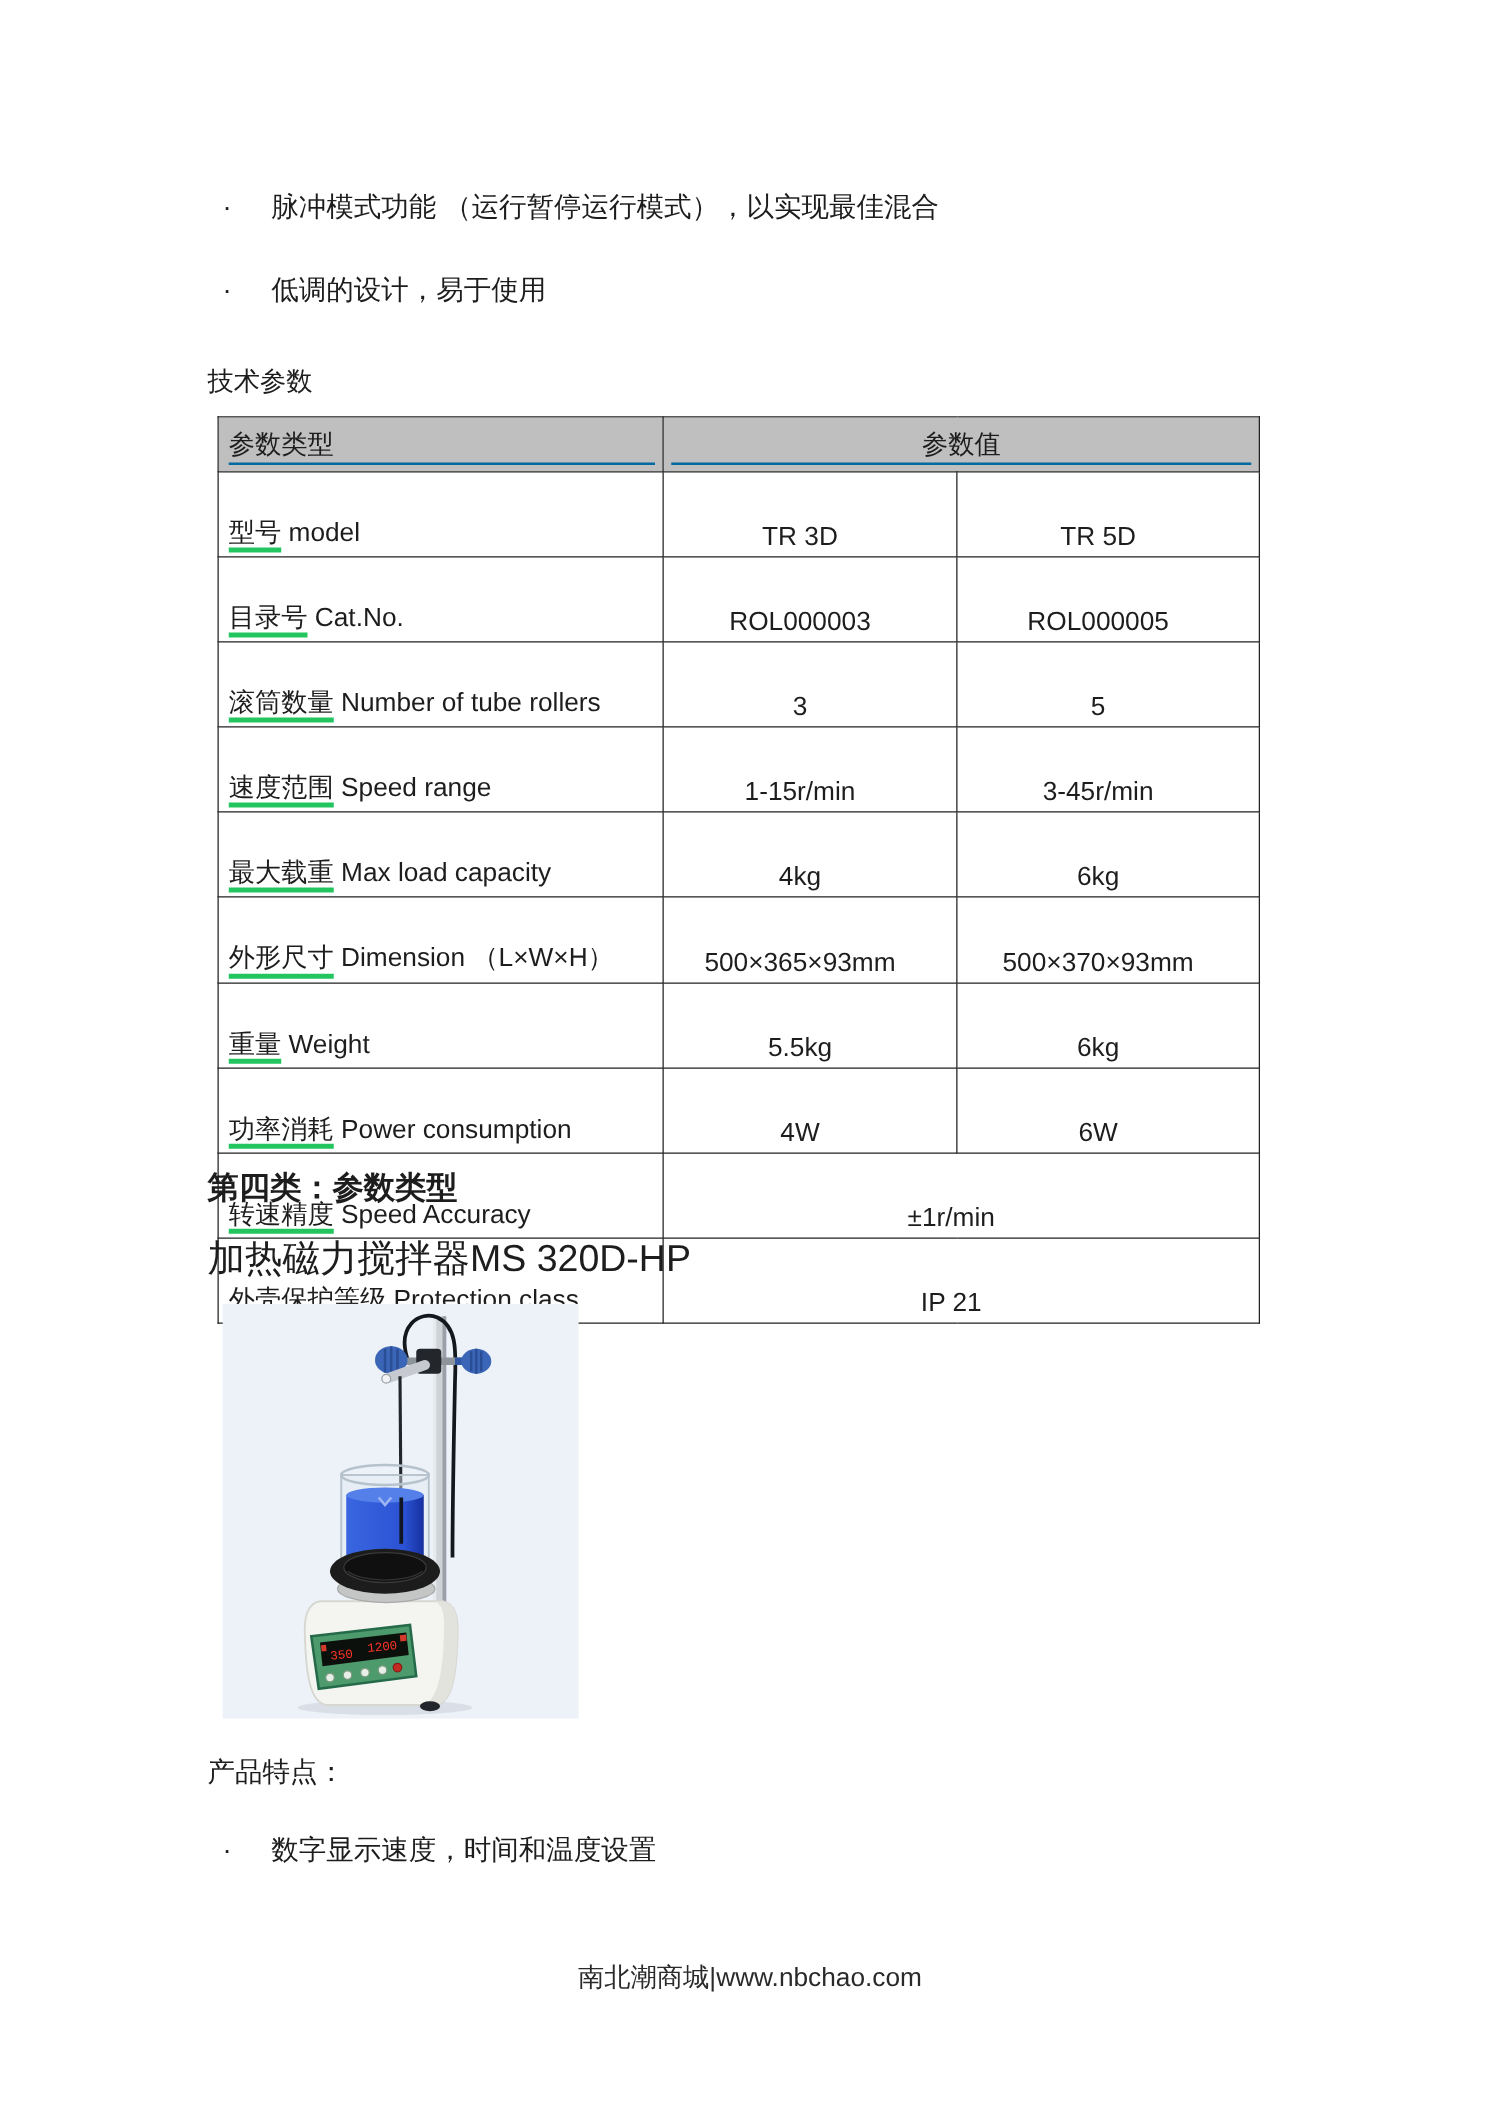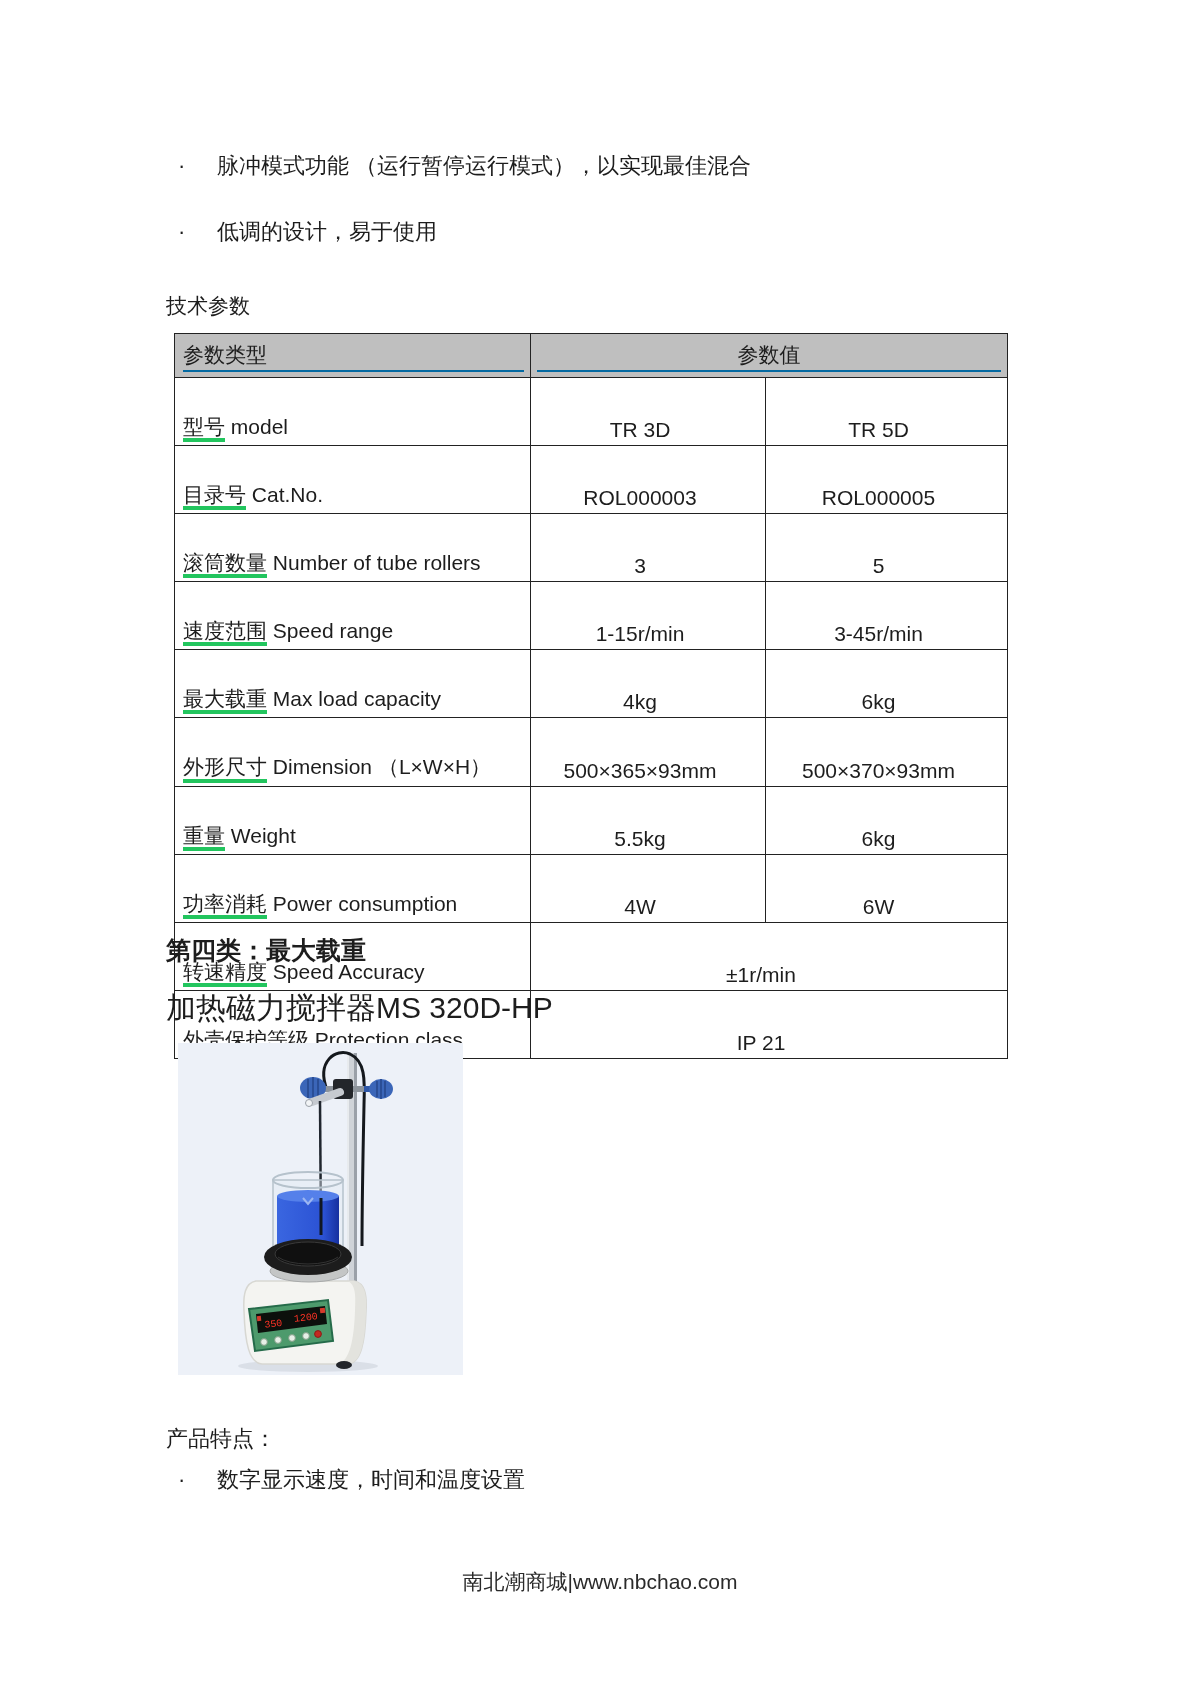--- a/index.html
+++ b/index.html
@@ -113,21 +113,21 @@
           <td class="lbl"><span class="zh">转速精度</span>&nbsp;Speed Accuracy</td>
           <td class="val" colspan="2">±1r/min</td>
         </tr>
         <tr>
           <td class="lbl"><span class="zh">外壳保护等级</span>&nbsp;Protection class</td>
           <td class="val" colspan="2">IP 21</td>
         </tr>
       </tbody>
   </table>
 
-  <div class="abs section-heading" style="top:934px;">第四类：最大载重</div>
+  <div class="abs section-heading" style="top:934px;">第四类：参数类型</div>
 
   <div class="abs para" style="top:994px; font-size:30px;">加热磁力搅拌器MS 320D-HP</div>
 
   <div class="abs product-image">
     <svg width="285" height="332" viewBox="0 0 285 332" xmlns="http://www.w3.org/2000/svg">
       <rect x="0" y="0" width="285" height="332" fill="#edf1f8"></rect>
 
       <ellipse cx="130" cy="323" rx="70" ry="6" fill="rgba(60,70,90,0.10)"></ellipse>
 
       <rect x="169" y="10" width="10" height="240" fill="#cfd3d8"></rect>
@@ -192,21 +192,21 @@
         <circle cx="100" cy="297" r="3.4" fill="#e7efe7" stroke="#7f9c85"></circle>
         <circle cx="114" cy="295" r="3.4" fill="#e7efe7" stroke="#7f9c85"></circle>
         <circle cx="128" cy="293" r="3.4" fill="#e7efe7" stroke="#7f9c85"></circle>
         <circle cx="140" cy="291" r="3.4" fill="#c22a22" stroke="#8c1a15"></circle>
       </g>
 
       <ellipse cx="166" cy="322" rx="8" ry="4" fill="#22252a"></ellipse>
     </svg>
   </div>
 
-  <div class="abs para" style="top:1404px; font-size:22px;margin-top:21px;">产品特点：</div>
+  <div class="abs para" style="top:1404px; font-size:22px;">产品特点：</div>
 
   <div class="abs bullet" style="top:1466px;">
     <span class="dot">·</span><span>数字显示速度，时间和温度设置</span>
   </div>
 
   <div class="abs footer">
     <span class="cn">南北潮商城</span><span>|</span><span>www.nbchao.com</span>
   </div>
 
 </div>

